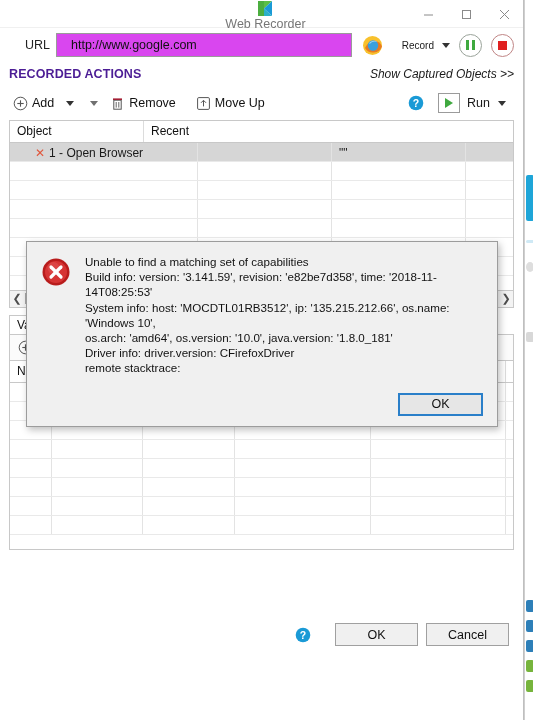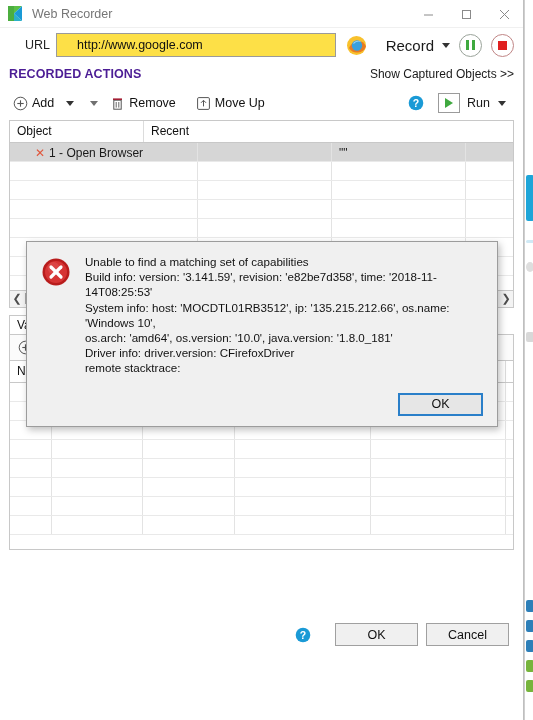--- a/index.html
+++ b/index.html
@@ -23,52 +23,53 @@
   #app-window{
     position:absolute; left:0; top:0; width:524px; height:720px;
     background:#ffffff; border-right:1px solid #bfbfbf;
     display:flex; flex-direction:column;
   }
   
   #title-bar{
     height:28px; min-height:28px; background:#ffffff;
     display:flex; align-items:center; position:relative;
     border-bottom:1px solid #f0f0f0;
+    flex-direction:column;
   }
   .k-logo{ width:17px; height:17px; margin-left:7px; position:relative; flex:none;}
   .k-logo svg{display:block;}
   #title-text{ margin-left:8px; font-size:12.5px; color:#767676; }
   .wbtns{ position:absolute; right:0; top:0; height:28px; display:flex; }
   .wbtn{ width:38px; height:28px; display:flex; align-items:center; justify-content:center;
     color:#8a8a8a; font-size:13px; }
   .wbtn svg{display:block;}
   
   #url-row{ height:34px; min-height:34px; display:flex; align-items:center; padding:0 9px; }
   #url-label{ font-size:12.5px; color:#222; margin-right:6px;margin-left:16px; }
   #url-input{
-    flex:1; height:24px; border:1px solid #9a9a9a; background:#fde047;
+    flex:1; height:24px; border:1px solid #9a9a9a; background:#d946ef;
     font-family:"Liberation Sans",sans-serif; font-size:12.5px; color:#111;
-    padding:0 20px; outline:none; min-width:0;
+    padding:0 14px; outline:none; min-width:0;
   }
   #ff-icon{ width:21px; height:21px; margin-left:10px; flex:none;}
-  #record-label{ font-size:15px; color:#1a1a1a; margin-left:19px; }
+  #record-label{ font-size:10px; color:#1a1a1a; margin-left:19px; }
   .caret{ width:0;height:0;border-left:4px solid transparent;border-right:4px solid transparent;
           border-top:5px solid #333; margin-left:8px; flex:none;}
   .rndbtn{ width:23px;height:23px;border-radius:50%; border:1.5px solid #9aa39a;
            margin-left:9px; display:flex;align-items:center;justify-content:center; flex:none;
            background:#fff;}
   .rndbtn.stop{ border-color:#c08585; }
   .pbar{ width:3px;height:10px;background:#3fa93f;display:inline-block;}
   .pbar+.pbar{ margin-left:3px; }
   .sqstop{ width:9px;height:9px;background:#e02020; }
   
   #ra-header{ height:24px; min-height:24px; display:flex; align-items:center;
               padding:0 9px; justify-content:space-between; }
   #ra-title{ font-size:12.5px; font-weight:bold; color:#4c1d95; letter-spacing:.1px;}
-  #show-captured{ font-size:12px; color:#1a1a1a; }
+  #show-captured{ font-size:12px; color:#1a1a1a;font-style:italic; }
   
   #action-toolbar{ height:34px; min-height:34px; display:flex; align-items:center;
                    padding:0 9px; gap:0px; }
   .tbtn{ display:flex; align-items:center; height:24px; padding:0 4px; font-size:12.5px; color:#111;
          white-space:nowrap;}
   .tbtn.disabled{ color:#b2b2b2; }
   .tbtn .lbl{ margin-left:4px; }
   .tcaret{ width:0;height:0;border-left:4px solid transparent;border-right:4px solid transparent;
            border-top:5px solid #333; margin:0 8px; flex:none;}
   .tcaret.dis{ border-top-color:#707070; }

